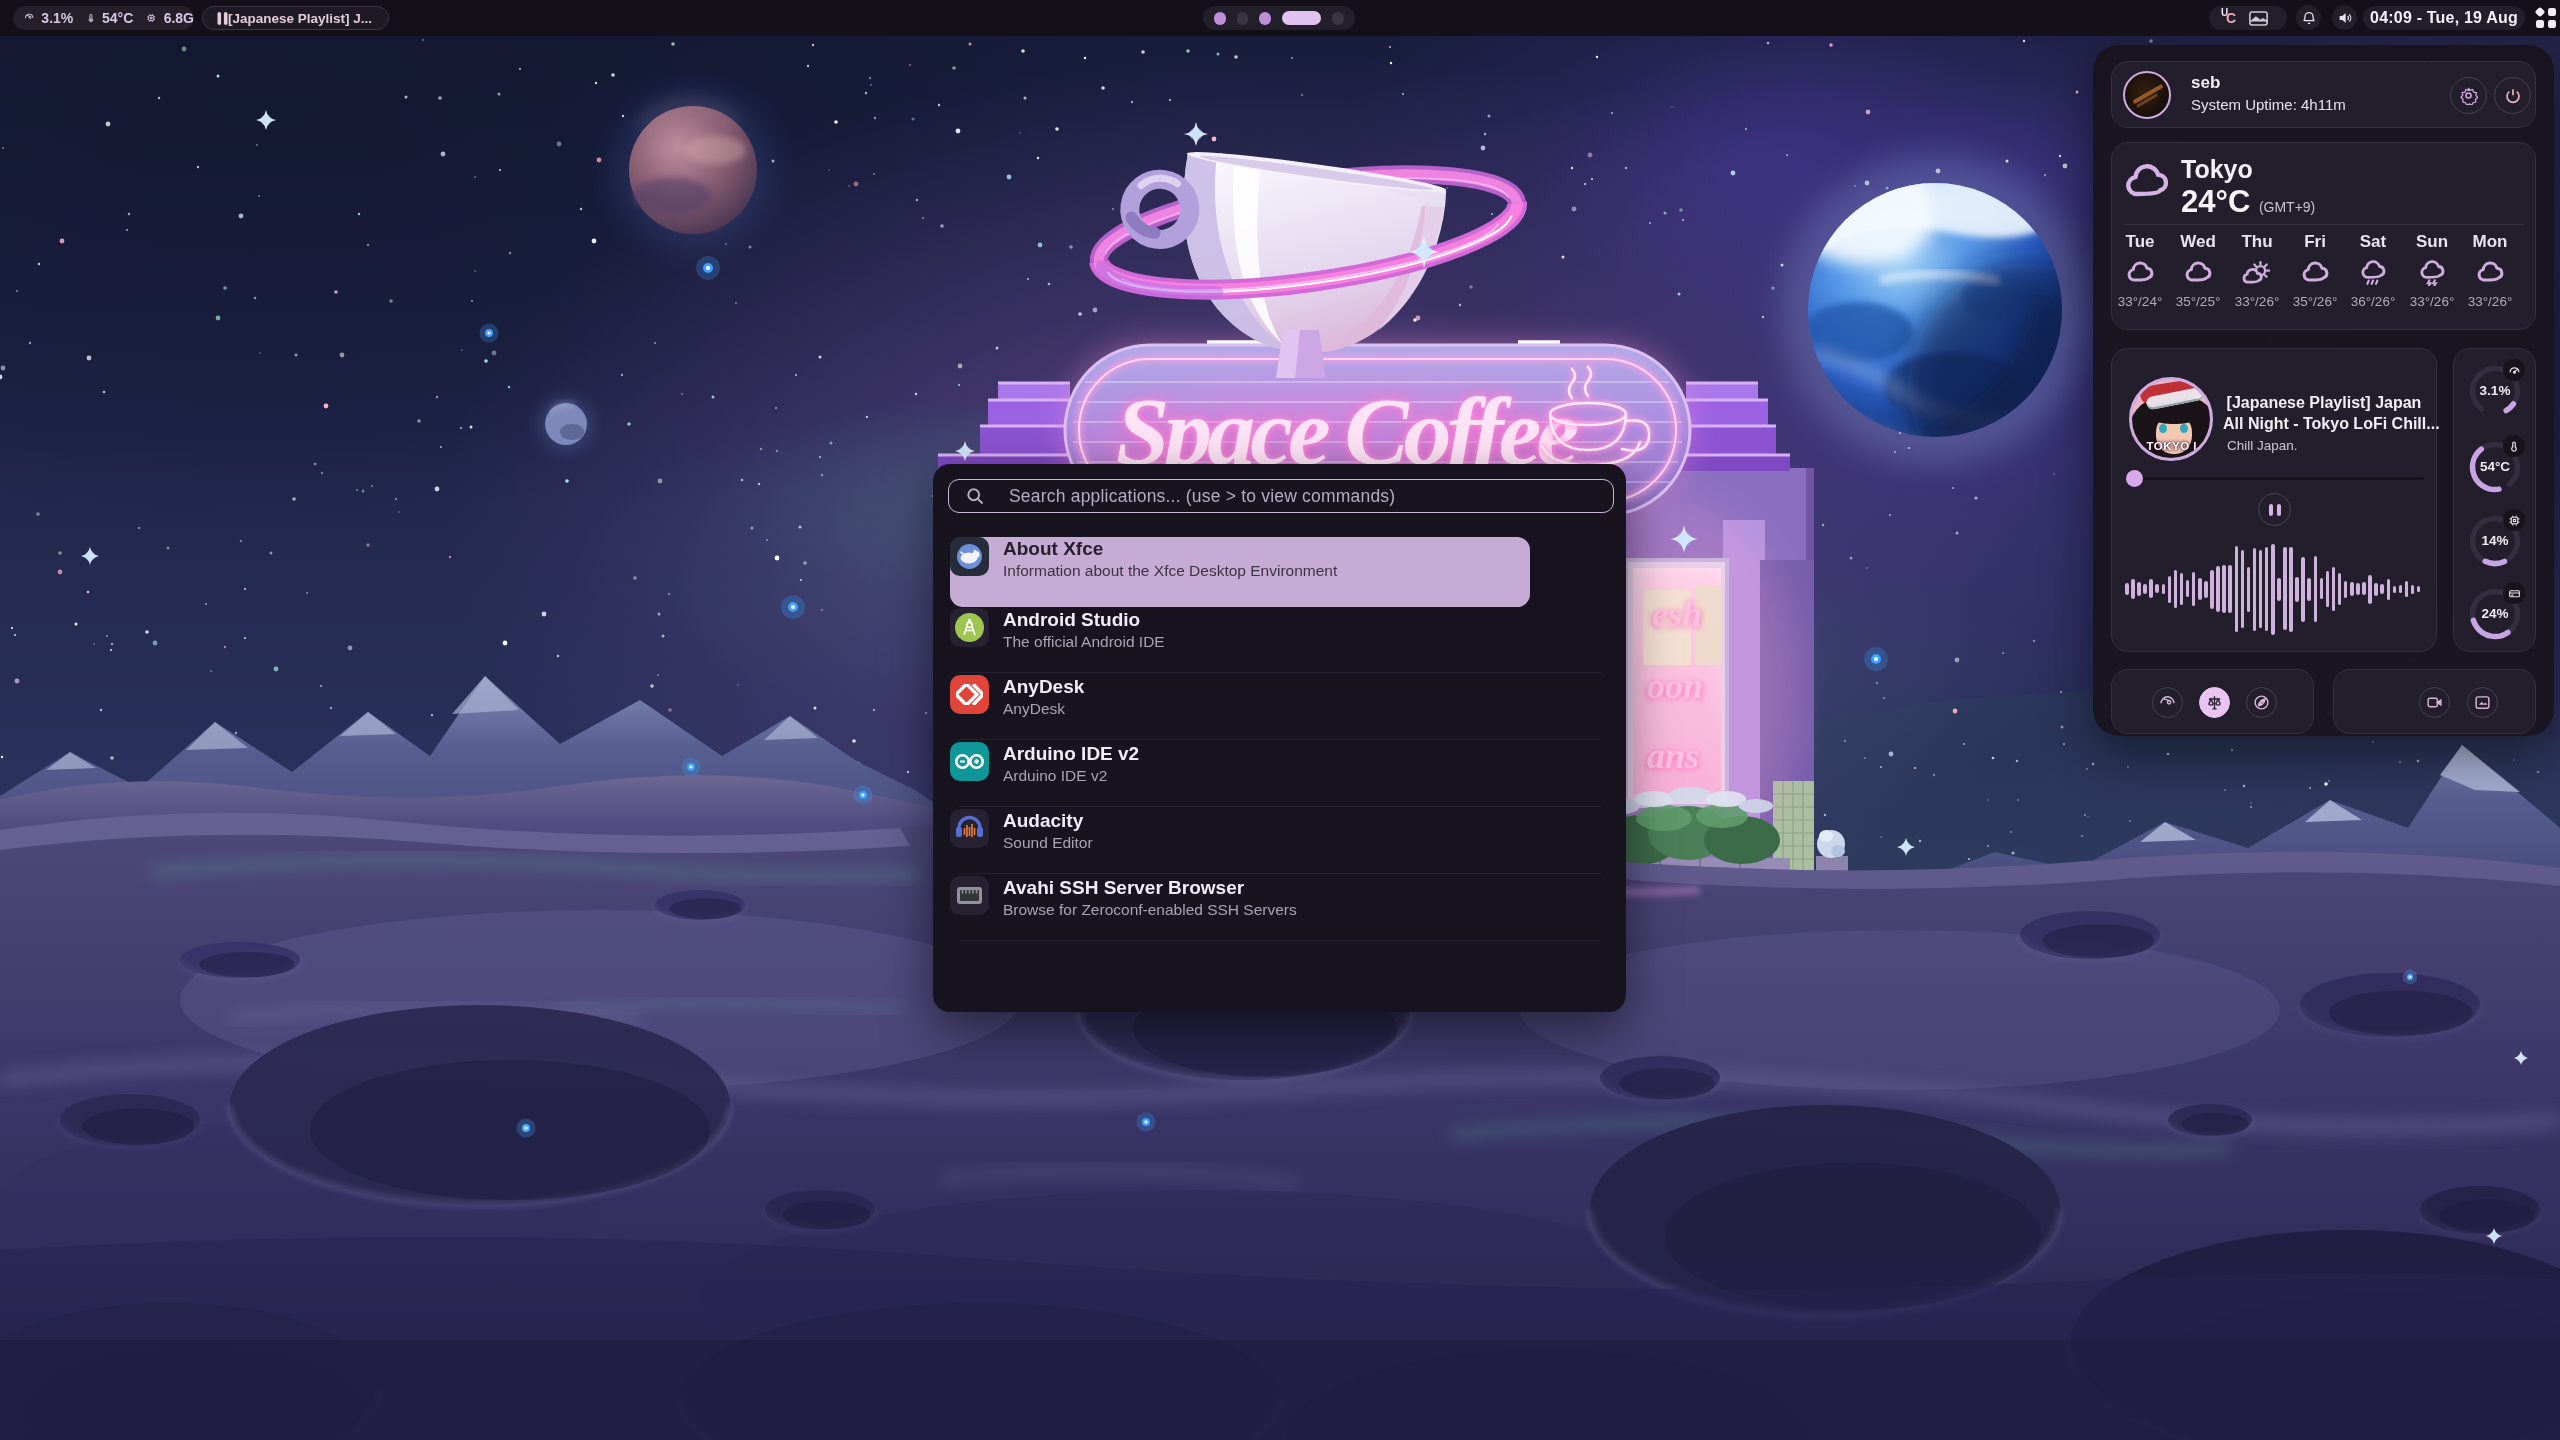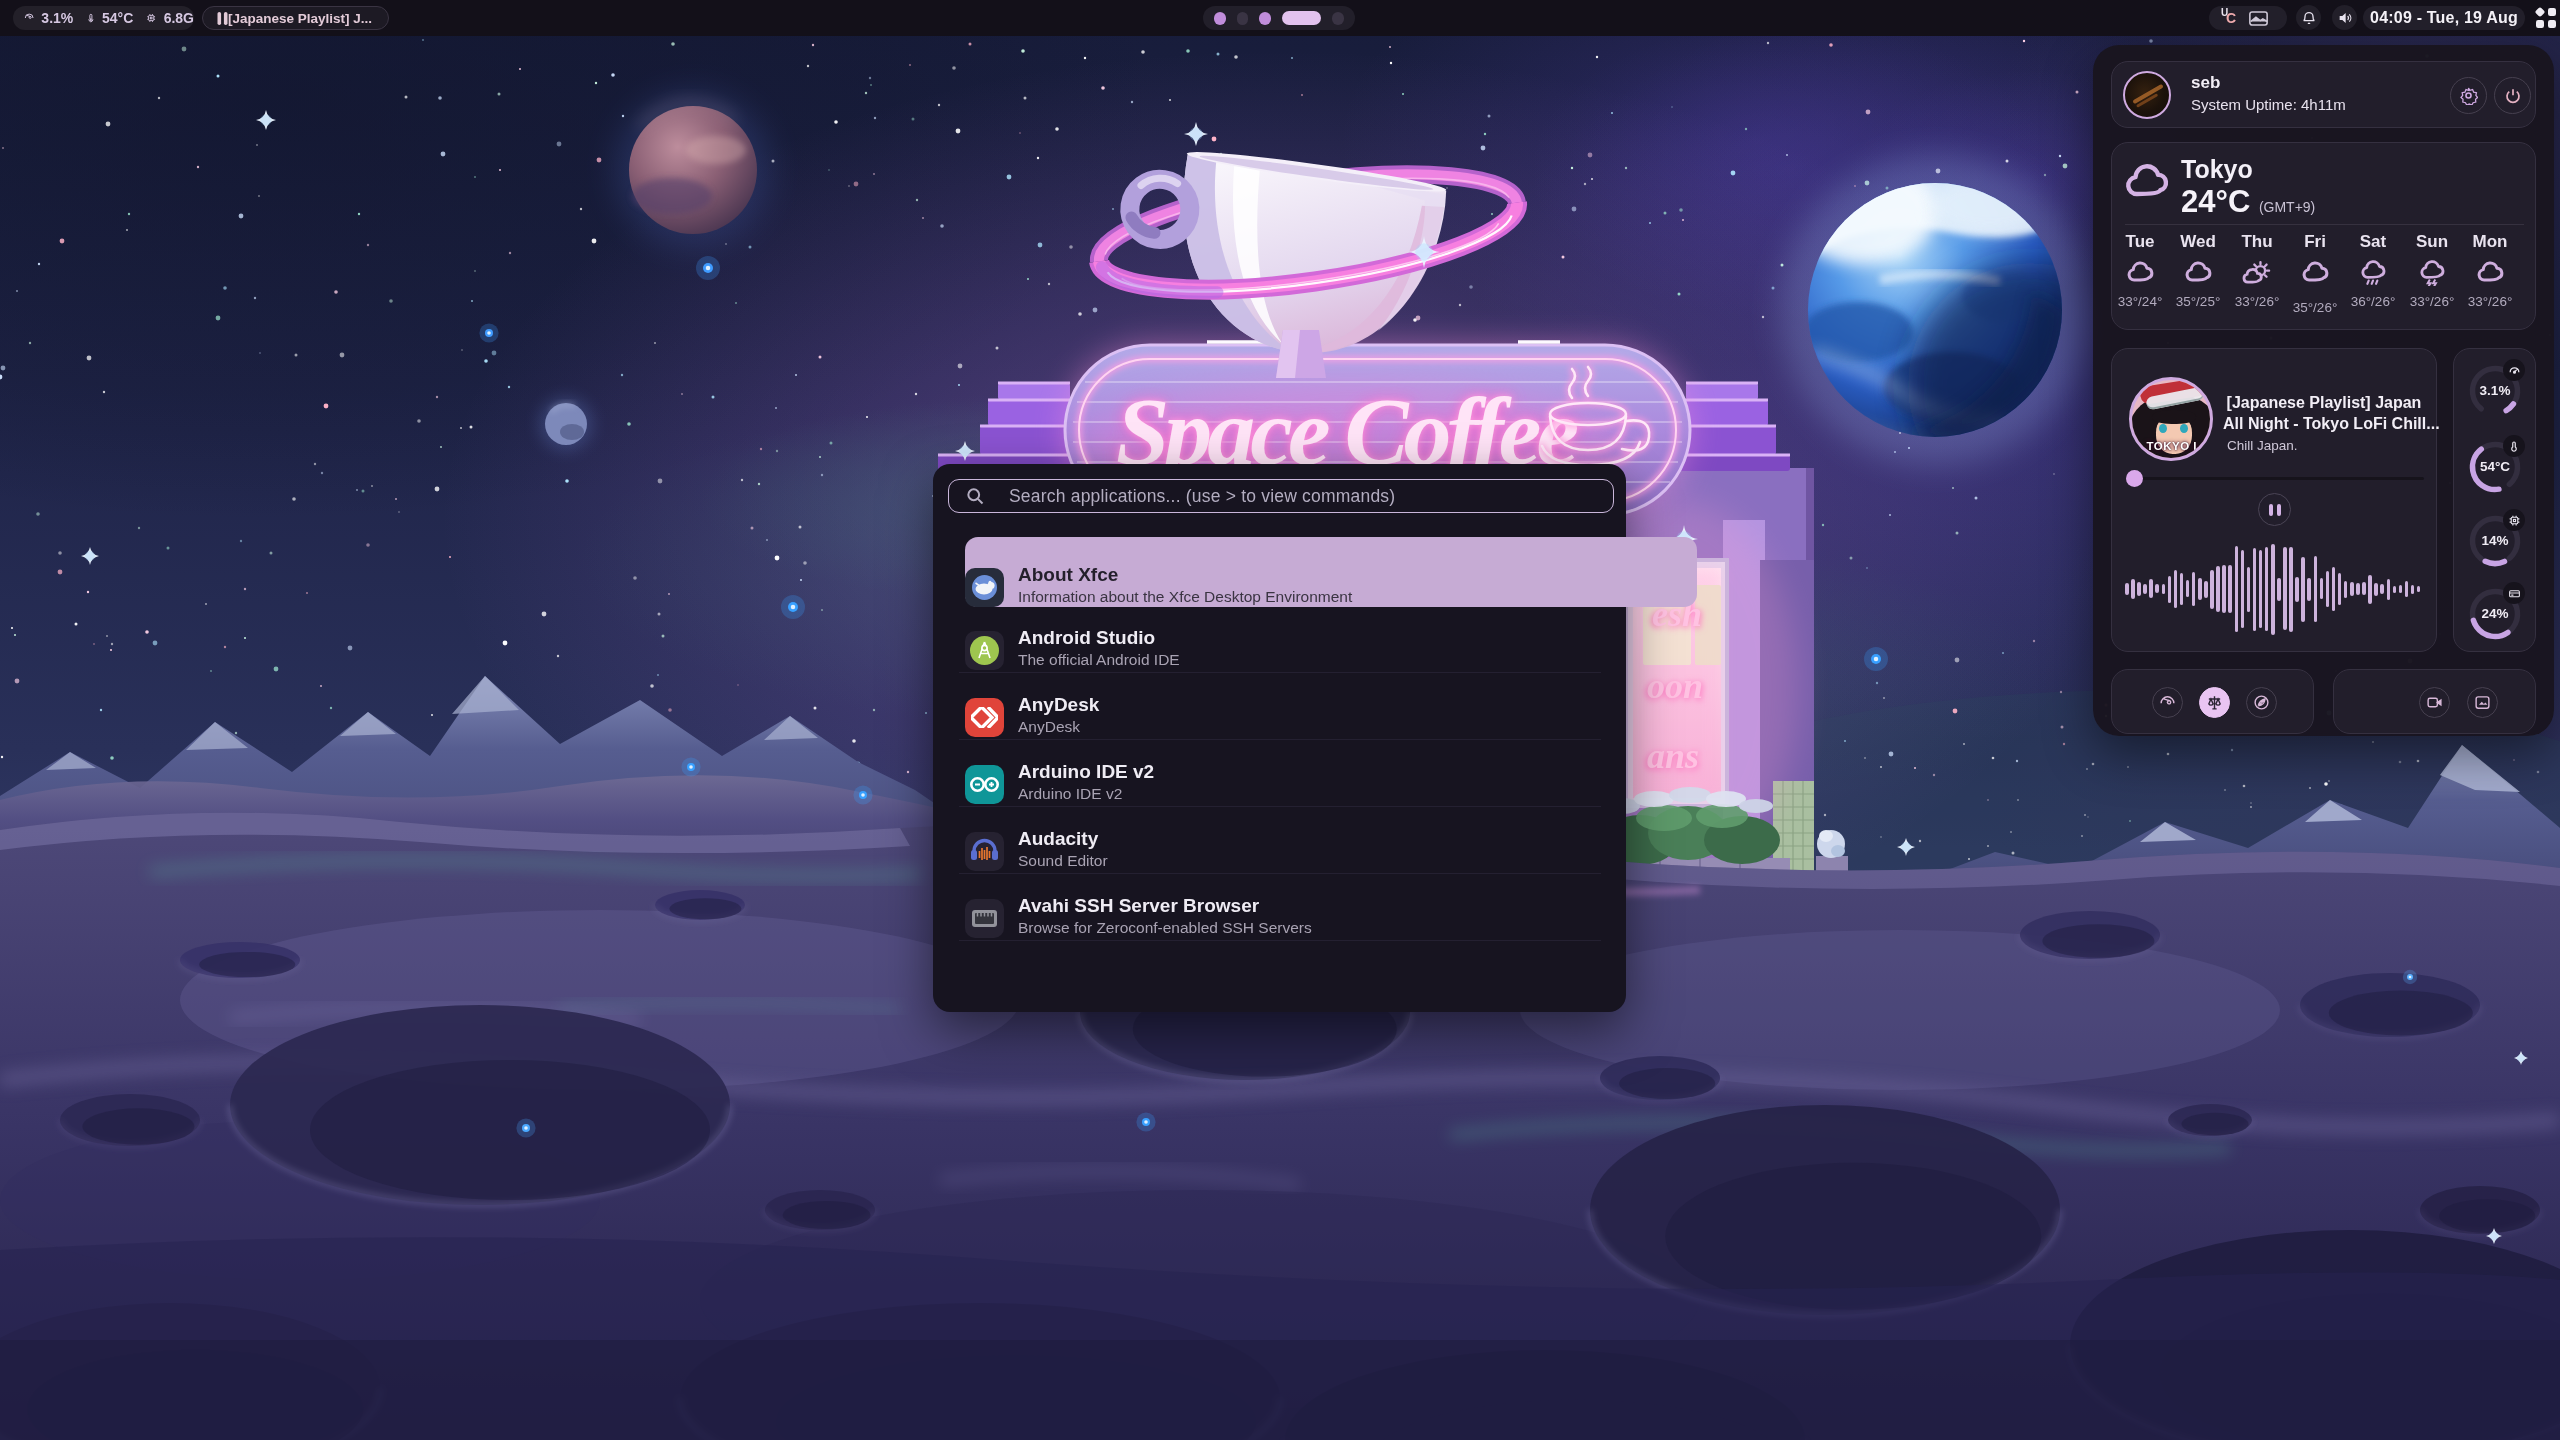--- a/index.html
+++ b/index.html
@@ -15,21 +15,21 @@
   display:flex;align-items:center;justify-content:center}
 .wsdot{width:13px;height:13px;border-radius:7px;background:#3a3444;margin-right:11px}
 .wsdot.on{background:#c08ddb}
 .wsbar{width:44px;height:14px;border-radius:7px;background:#e2c2ee;margin-right:11px}
 
 
 #launcher{position:absolute;left:933px;top:464px;width:693px;height:548px;z-index:30;
   background:#171420;border-radius:17px;box-shadow:0 18px 50px rgba(0,0,0,.5)}
 #search{position:absolute;left:15px;top:15px;width:666px;height:34px;border:1.5px solid #c9b6da;
   border-radius:11px;display:flex;align-items:center;color:#b3adc0;font-size:17.5px;letter-spacing:.2px}
-.row{position:absolute;left:32px;width:732px;height:62px;display:flex;align-items:flex-end}
+.row{position:absolute;left:17px;width:580px;height:62px;display:flex;align-items:flex-start}
 .row .tx{margin-left:14px}
 .row .t1{font-size:19px;font-weight:700;color:#efecf4;line-height:24px}
 .row .t2{font-size:15.5px;color:#a9a3b3;line-height:20px}
 .rowsel{background:#c6abd4;border-radius:13px;height:70px}
 .rowsel .t1{color:#231f2b}
 .rowsel .t2{color:#3a3442}
 .sep{position:absolute;left:26px;width:642px;height:1px;background:#242031}
 
 
 #panel{position:absolute;left:2093px;top:45px;width:461px;height:691px;z-index:30;
@@ -1146,21 +1146,21 @@
         </div>
         <div class="t" style="margin-top:3px">33°/26°</div>
       </div>
       <div class="fday" style="left:175px;top:89px">
         <div class="d">Fri</div>
         <div style="height:36px;display:flex;align-items:center;justify-content:center;margin-top:3px">
           <svg width="28" height="24" viewBox="0 0 24 20">
             <path d="M7 16 a4.5 4.5 0 0 1 -0.8 -8.9 a6 6 0 0 1 11.8 -1.1 a4.2 4.2 0 0 1 1.2 8.2 q-1 1.8 -12.2 1.8z" stroke="#cfaede" stroke-width="2.6" fill="none" stroke-linecap="round" stroke-linejoin="round"></path>
           </svg>
         </div>
-        <div class="t" style="margin-top:9px">35°/26°</div>
+        <div class="t" style="margin-top:3px">35°/26°</div>
       </div>
       <div class="fday" style="left:233px;top:89px">
         <div class="d">Sat</div>
         <div style="height:36px;display:flex;align-items:center;justify-content:center;margin-top:3px">
           <svg width="28" height="26" viewBox="0 0 24 24">
             <path d="M7 16 a4.5 4.5 0 0 1 -0.8 -8.9 a6 6 0 0 1 11.8 -1.1 a4.2 4.2 0 0 1 1.2 8.2 q-1 1.8 -12.2 1.8z" stroke="#cfaede" stroke-width="2.6" fill="none" stroke-linecap="round" stroke-linejoin="round"></path>
             <path d="M8 19 l-1.2 3 M12 19 l-1.2 3 M16 19 l-1.2 3" stroke="#cfaede" stroke-width="2" stroke-linecap="round"></path>
           </svg>
         </div>
         <div class="t" style="margin-top:3px">36°/26°</div>

